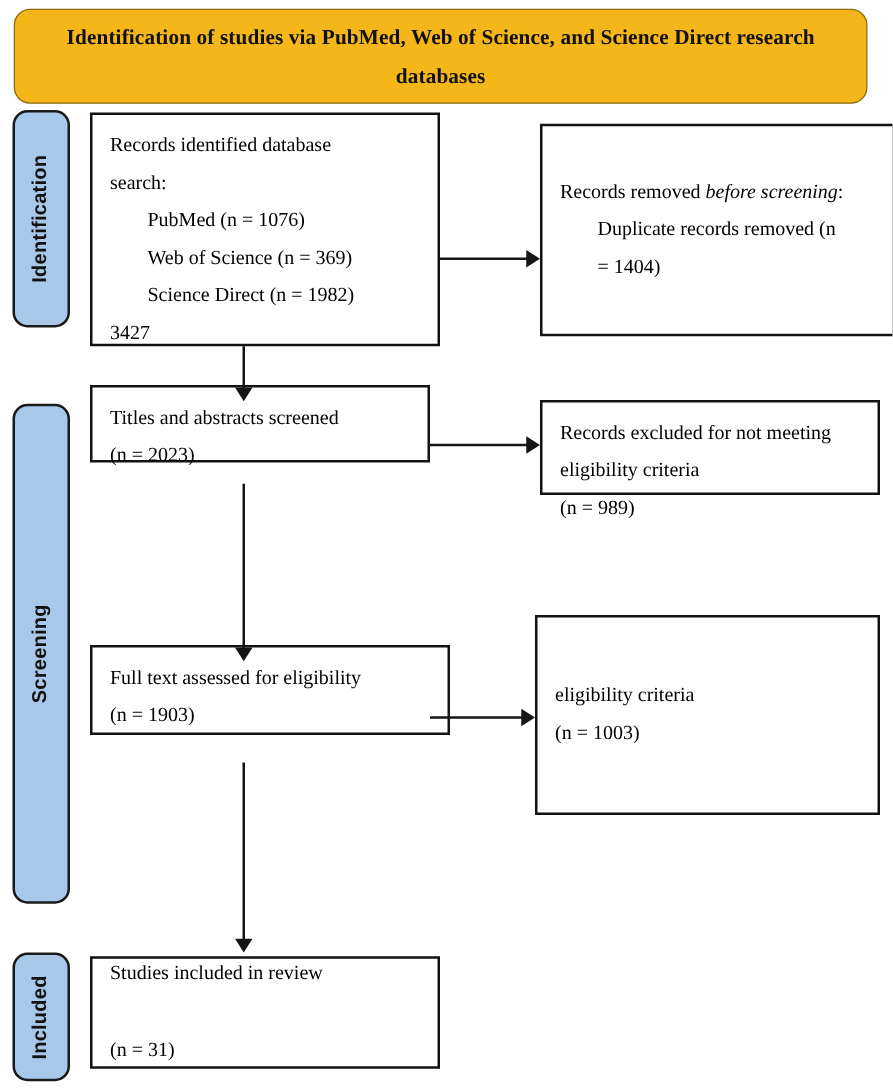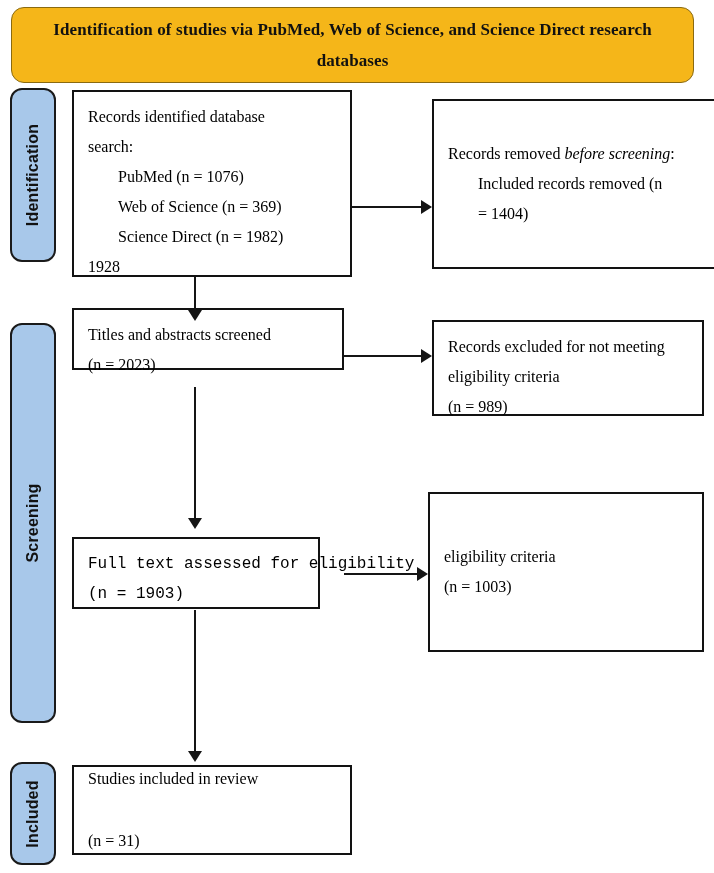--- a/index.html
+++ b/index.html
@@ -82,22 +82,22 @@
     line-height: 30px;
   }
   .flow-box .line { white-space: nowrap; }
   .flow-box .indent { padding-left: 30px; }
   .flow-box em { font-style: italic; }
 
   #box-records-identified { left: 72px;  top: 90px;  width: 280px; height: 187px; }
   #box-records-removed    { left: 432px; top: 99px;  width: 284px; height: 170px;
                             display: flex; flex-direction: column; justify-content: center; }
   #box-titles-screened    { left: 72px;  top: 308px; width: 272px; height: 62px; }
-  #box-records-excluded   { left: 432px; top: 320px; width: 272px; height: 96px; }
-  #box-fulltext-assessed  { left: 72px;  top: 537px; width: 248px; height: 72px; font-family: Liberation Mono, monospace; }
+  #box-records-excluded   { left: 432px; top: 320px; width: 272px; height: 76px; }
+  #box-fulltext-assessed  { left: 72px;  top: 516px; width: 288px; height: 72px; }
   #box-reports-excluded   { left: 428px; top: 492px; width: 276px; height: 160px;
                             display: flex; flex-direction: column; justify-content: center; }
   #box-studies-included   { left: 72px;  top: 765px; width: 280px; height: 90px;
                             display: flex; flex-direction: column; justify-content: center; gap: 32px; }
 
   
   .conn {
     position: absolute;
     background: #151515;
   }
@@ -156,26 +156,26 @@
   <div class="stage-bar" id="stage-included">
     <span class="stage-label">Included</span>
   </div>
 
   <div class="flow-box" id="box-records-identified">
     <div class="line">Records    identified    database</div>
     <div class="line">search:</div>
     <div class="line indent">PubMed (n = 1076)</div>
     <div class="line indent">Web of Science (n = 369)</div>
     <div class="line indent">Science Direct (n = 1982)</div>
-    <div class="line">1928</div>
+    <div class="line">3427</div>
   </div>
 
   <div class="flow-box" id="box-records-removed">
     <div class="line"><span>Records removed </span><em>before screening</em><span>:</span></div>
-    <div class="line indent">Included records removed (n</div>
+    <div class="line indent">Duplicate records removed (n</div>
     <div class="line indent">= 1404)</div>
   </div>
 
   <div class="flow-box" id="box-titles-screened">
     <div class="line">Titles and abstracts screened</div>
     <div class="line">(n = 2023)</div>
   </div>
 
   <div class="flow-box" id="box-records-excluded">
     <div class="line">Records excluded for not meeting</div>

